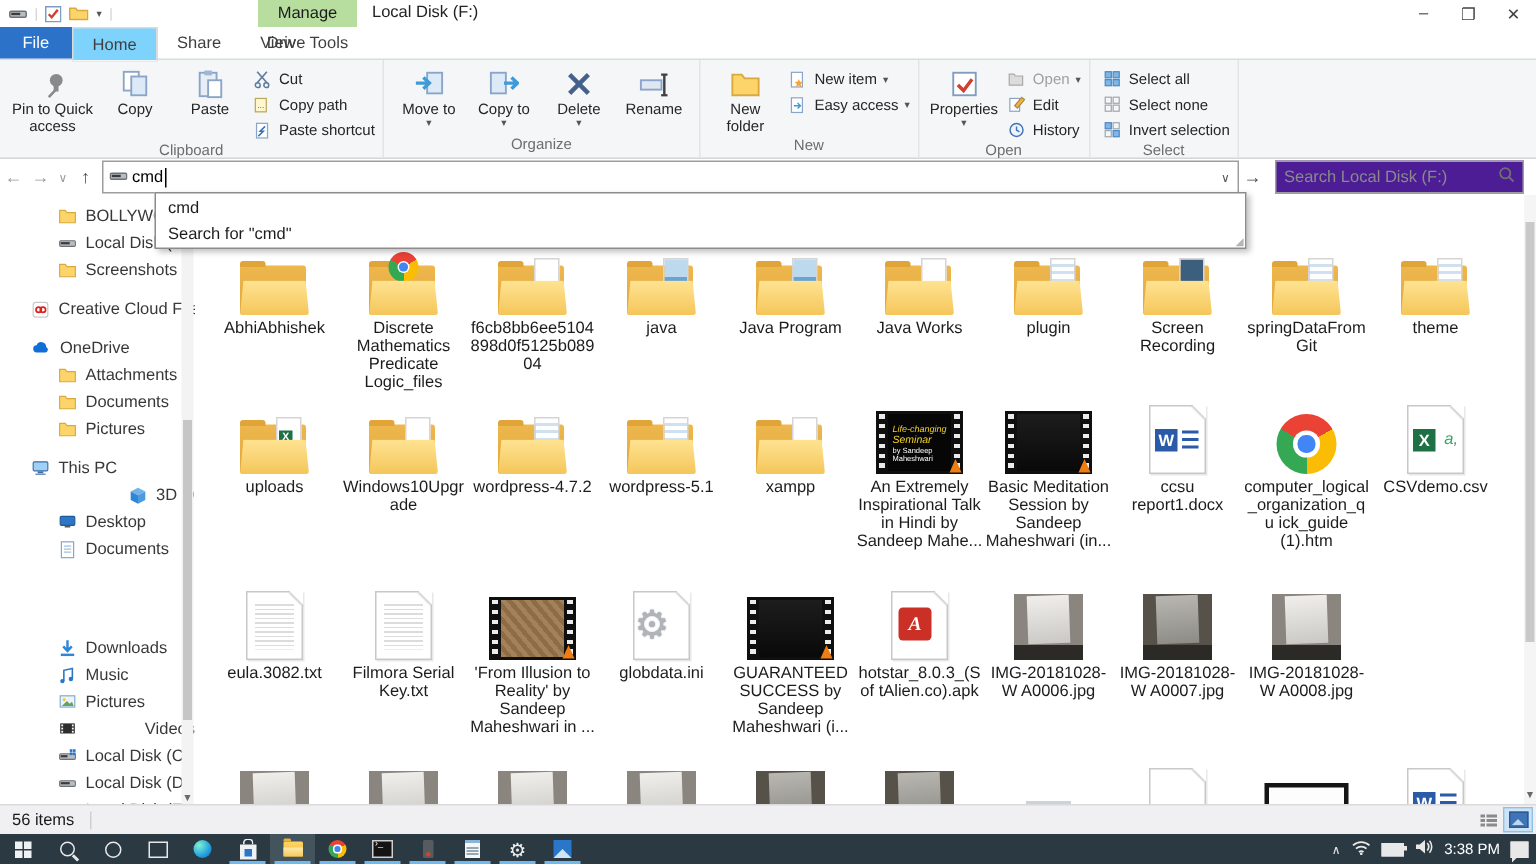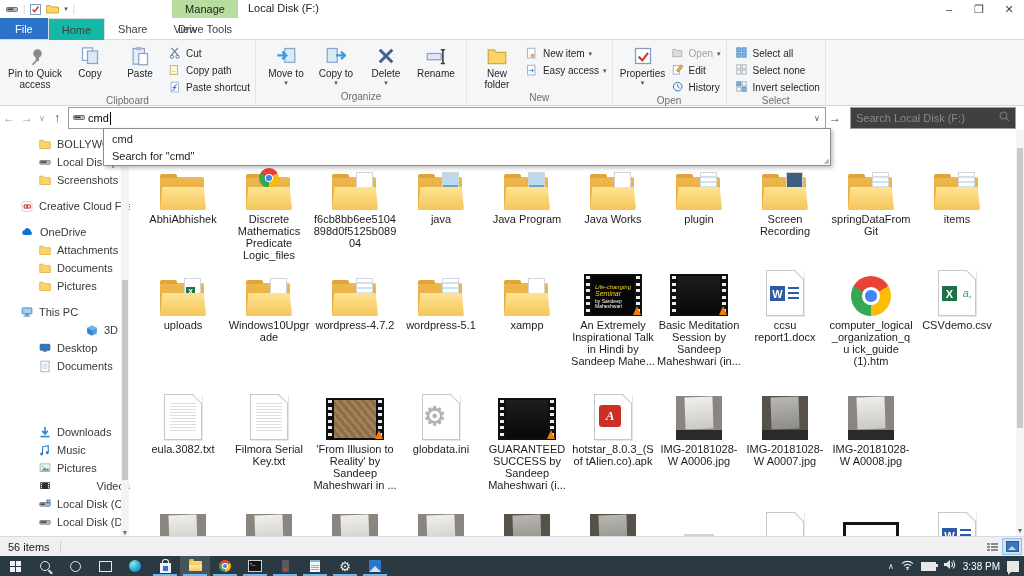--- a/index.html
+++ b/index.html
@@ -13,21 +13,21 @@
   .qat svg{display:block;}
   #manage-tab{position:absolute;left:172px;top:0;width:66px;height:18px;background:#b7dd9f;color:#1c1c1c;
               font-size:11px;display:flex;align-items:center;justify-content:center;}
   #win-title{position:absolute;left:248px;top:2px;font-size:11px;color:#222;}
   .winctl{position:absolute;right:0;top:0;display:flex;}
   .winctl .wbtn{width:30px;height:18px;display:flex;align-items:center;justify-content:center;font-size:11px;color:#444;}
   
   #tabsrow{position:absolute;top:18px;left:0;width:100%;height:21px;background:#fff;border-bottom:1px solid #dadbdc;z-index:29;display:flex;}
   .tab{height:21px;padding:0 13px;display:flex;align-items:center;font-size:11px;color:#3f3f3f;}
   .tab.file{background:#2b72c8;color:#fff;padding:0 15px;}
-  .tab.active{background:#14b8a6;border:1px solid #dadbdc;border-bottom:1px solid #f5f6f7;margin-bottom:-1px;}
+  .tab.active{background:#7dd3fc;border:1px solid #dadbdc;border-bottom:1px solid #f5f6f7;margin-bottom:-1px;}
   .tab.drive{position:absolute;left:172px;width:66px;justify-content:center;padding:0;}
   #ribbon-min{position:absolute;right:34px;top:20px;color:#666;font-size:9px;display:flex;gap:12px;align-items:center;}
   #help-btn{width:13px;height:13px;border-radius:50%;background:#2b72c8;color:#fff;font-size:9px;display:flex;align-items:center;justify-content:center;font-weight:bold;}
   
   #ribbon{position:absolute;top:40px;left:0;width:100%;height:65px;background:#f5f6f7;border-bottom:1px solid #d4d5d6;display:flex;z-index:28;}
   .rgroup{position:relative;height:100%;border-right:1px solid #e3e4e5;display:flex;flex-direction:column;}
   .rgroup .gcontent{flex:1;display:flex;align-items:flex-start;padding:3px 5px 0 5px;}
   .rgroup .glabel{height:14px;text-align:center;font-size:10px;color:#6d6d6d;}
   .bigbtn{display:flex;flex-direction:column;align-items:center;padding:2px 3px;font-size:10px;color:#262626;text-align:center;line-height:11px;}
   .bigbtn .bicon{width:22px;height:22px;margin-bottom:1px;display:flex;align-items:center;justify-content:center;}
@@ -40,21 +40,21 @@
   #addrrow{position:absolute;top:106px;left:0;width:100%;height:24px;background:#fff;display:flex;align-items:center;z-index:27;}
   .navbtn{width:18px;text-align:center;font-size:12px;color:#9b9b9b;}
   .navbtn.dark{color:#444;}
   .navbtn.tiny{font-size:8px;width:12px;}
   #addrbox{position:relative;margin-left:2px;width:756px;height:20px;border:1px solid #9e9e9e;background:#fff;display:flex;align-items:center;}
   #addr-text{font-size:11px;color:#000;margin-left:3px;}
   .caretline{width:1px;height:13px;background:#000;margin-left:1px;}
   #addr-right{position:absolute;right:0;top:0;height:100%;display:flex;align-items:center;}
   #addr-right .abtn{width:16px;text-align:center;color:#555;font-size:8px;}
   #go-btn{width:18px;text-align:center;color:#444;font-size:12px;}
-  #searchbox{margin-left:6px;margin-right:8px;flex:1;height:20px;border:1px solid #9e9e9e;display:flex;align-items:center;padding:0 5px;background:#404040;}
+  #searchbox{margin-left:6px;margin-right:8px;flex:1;height:20px;border:1px solid #9e9e9e;display:flex;align-items:center;padding:0 5px;background:#4c1d95;}
   #search-ph{flex:1;font-size:11px;color:#8a8a8a;}
   
   #suggest{position:absolute;left:103px;top:128px;width:726px;background:#fff;border:1px solid #8c8c8c;
            box-shadow:2px 2px 4px rgba(0,0,0,.25);z-index:40;padding:1px 0;}
   .sgitem{height:17px;display:flex;align-items:center;padding-left:8px;font-size:11px;color:#1d1d1d;}
   #suggest .grip{position:absolute;right:1px;bottom:0;color:#b5b5b5;font-size:7px;}
   
   #sidebar{position:absolute;left:0;top:130px;width:130px;height:406px;background:#fff;overflow:hidden;z-index:5;}
   .sitem{height:18px;display:flex;align-items:center;gap:5px;font-size:11px;color:#383838;white-space:nowrap;}
   .sitem.sel{background:#d9d9d9;}
@@ -787,21 +787,21 @@
         <div class="flabel">springDataFromGit</div>
       </div>
       <div class="fcell">
         <div class="ficon">
           <div class="gfold">
             <div class="fb"></div>
             <div class="fp lines"></div>
             <div class="ff"></div>
           </div>
         </div>
-        <div class="flabel">items</div>
+        <div class="flabel">theme</div>
       </div>
     </div>
     <div class="frow" style="top: 134px;">
       <div class="fcell">
         <div class="ficon">
           <div class="gfold">
             <div class="fb"></div>
             <div class="fp xls"></div>
             <div class="ff"></div>
           </div>

